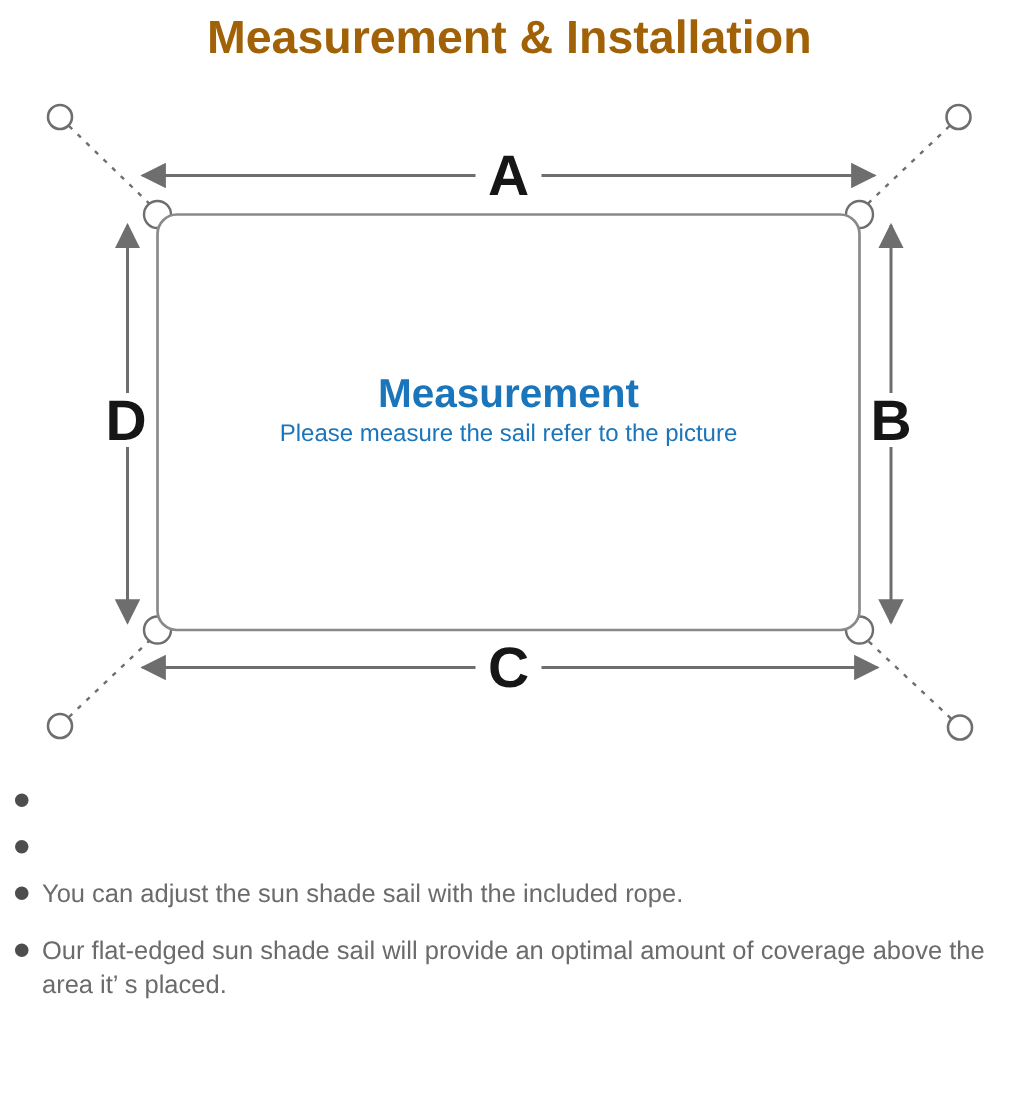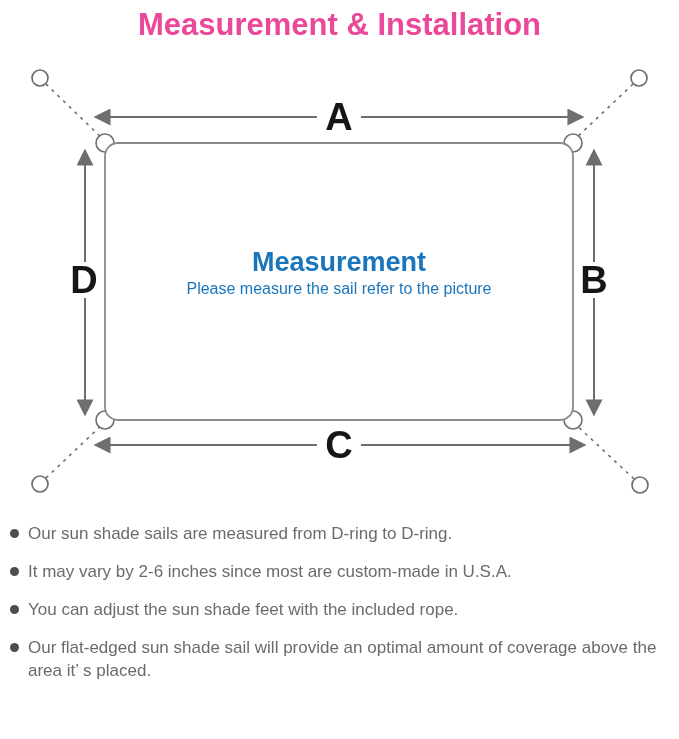--- a/index.html
+++ b/index.html
@@ -16,21 +16,21 @@
     overflow: hidden;
   }
   .page-title {
     margin: 0;
     padding-top: 4px;
     height: 44px;
     line-height: 42px;
     text-align: center;
     font-size: 31px;
     font-weight: bold;
-    color: #ec4899;
+    color: #a16207;
     letter-spacing: 0px;
   }
   .diagram-svg {
     display: block;
     width: 679px;
     height: 460px;
   }
   .notes {
     list-style: none;
     margin: 14px 0 0 0;
@@ -124,29 +124,27 @@
     <text class="dim-letter" x="339" y="410" text-anchor="middle">C</text>
     <text class="dim-letter" x="84" y="245" text-anchor="middle">D</text>
 
     <text class="center-title" x="339" y="223" text-anchor="middle">Measurement</text>
     <text class="center-subtitle" x="339" y="246" text-anchor="middle">Please measure the sail refer to the picture</text>
   </svg>
 
   <ul class="notes">
     <li>
       <span class="dot"></span>
-      <span>Our sun shade sails are measured from D-ring to D-ring.</span>
     </li>
     <li>
       <span class="dot"></span>
-      <span>It may vary by 2-6 inches since most are custom-made in U.S.A.</span>
     </li>
     <li>
       <span class="dot"></span>
-      <span>You can adjust the sun shade feet with the included rope.</span>
+      <span>You can adjust the sun shade sail with the included rope.</span>
     </li>
     <li>
       <span class="dot"></span>
       <span>Our flat-edged sun shade sail will provide an optimal amount of coverage above the area it’ s placed.</span>
     </li>
   </ul>
 
 </div>
 
 </body></html>

